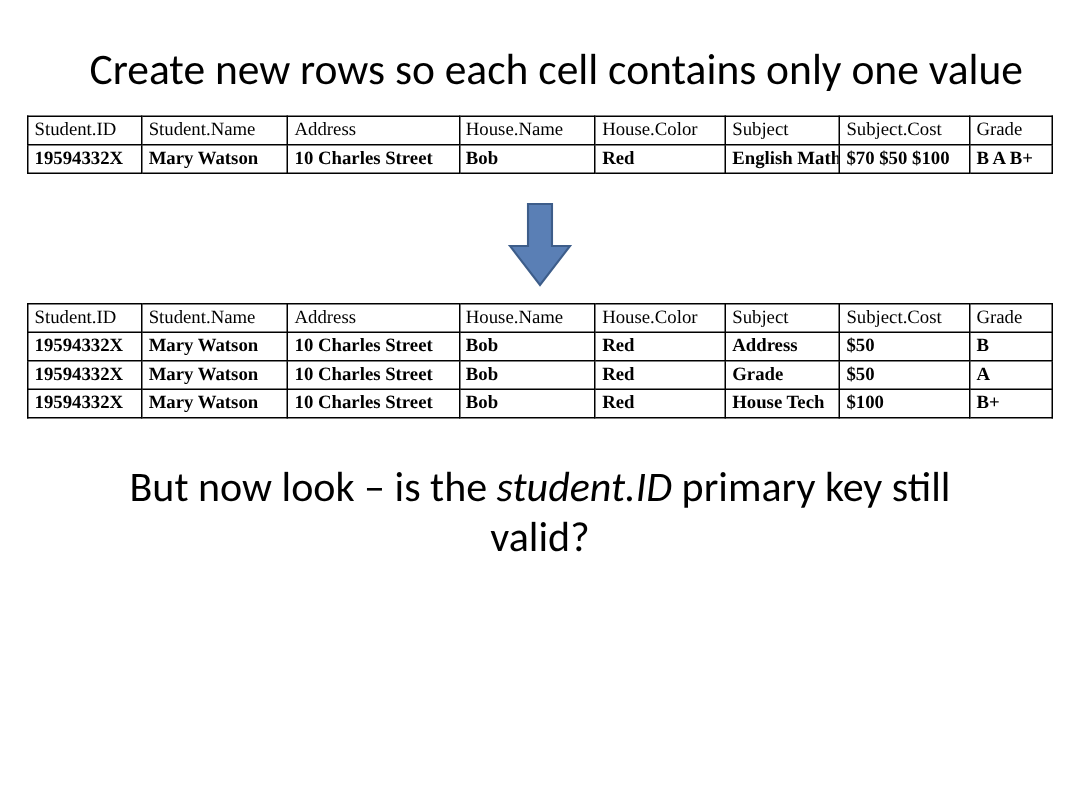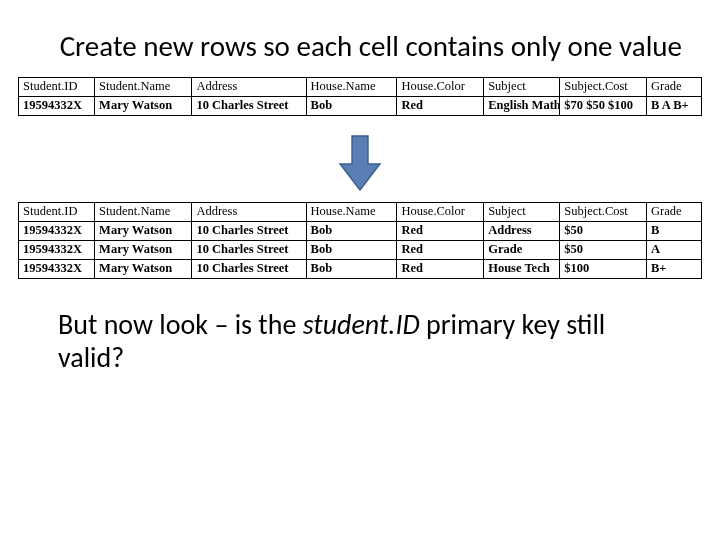--- a/index.html
+++ b/index.html
@@ -22,21 +22,21 @@
   .title {
     font-size: 29px;
     line-height: 1.15;
     text-align: right;
     margin: 18px 20px 14px 20px;
     font-weight: 400;
   }
   .caption {
     font-size: 28px;
     line-height: 1.15;
-    text-align: left;
+    text-align: center;
     margin: 30px 40px 0 40px;
     font-weight: 400;
   }
   .caption .ital {
     font-style: italic;
   }
   table.data {
     border-collapse: collapse;
     width: 100%;
     table-layout: fixed;

